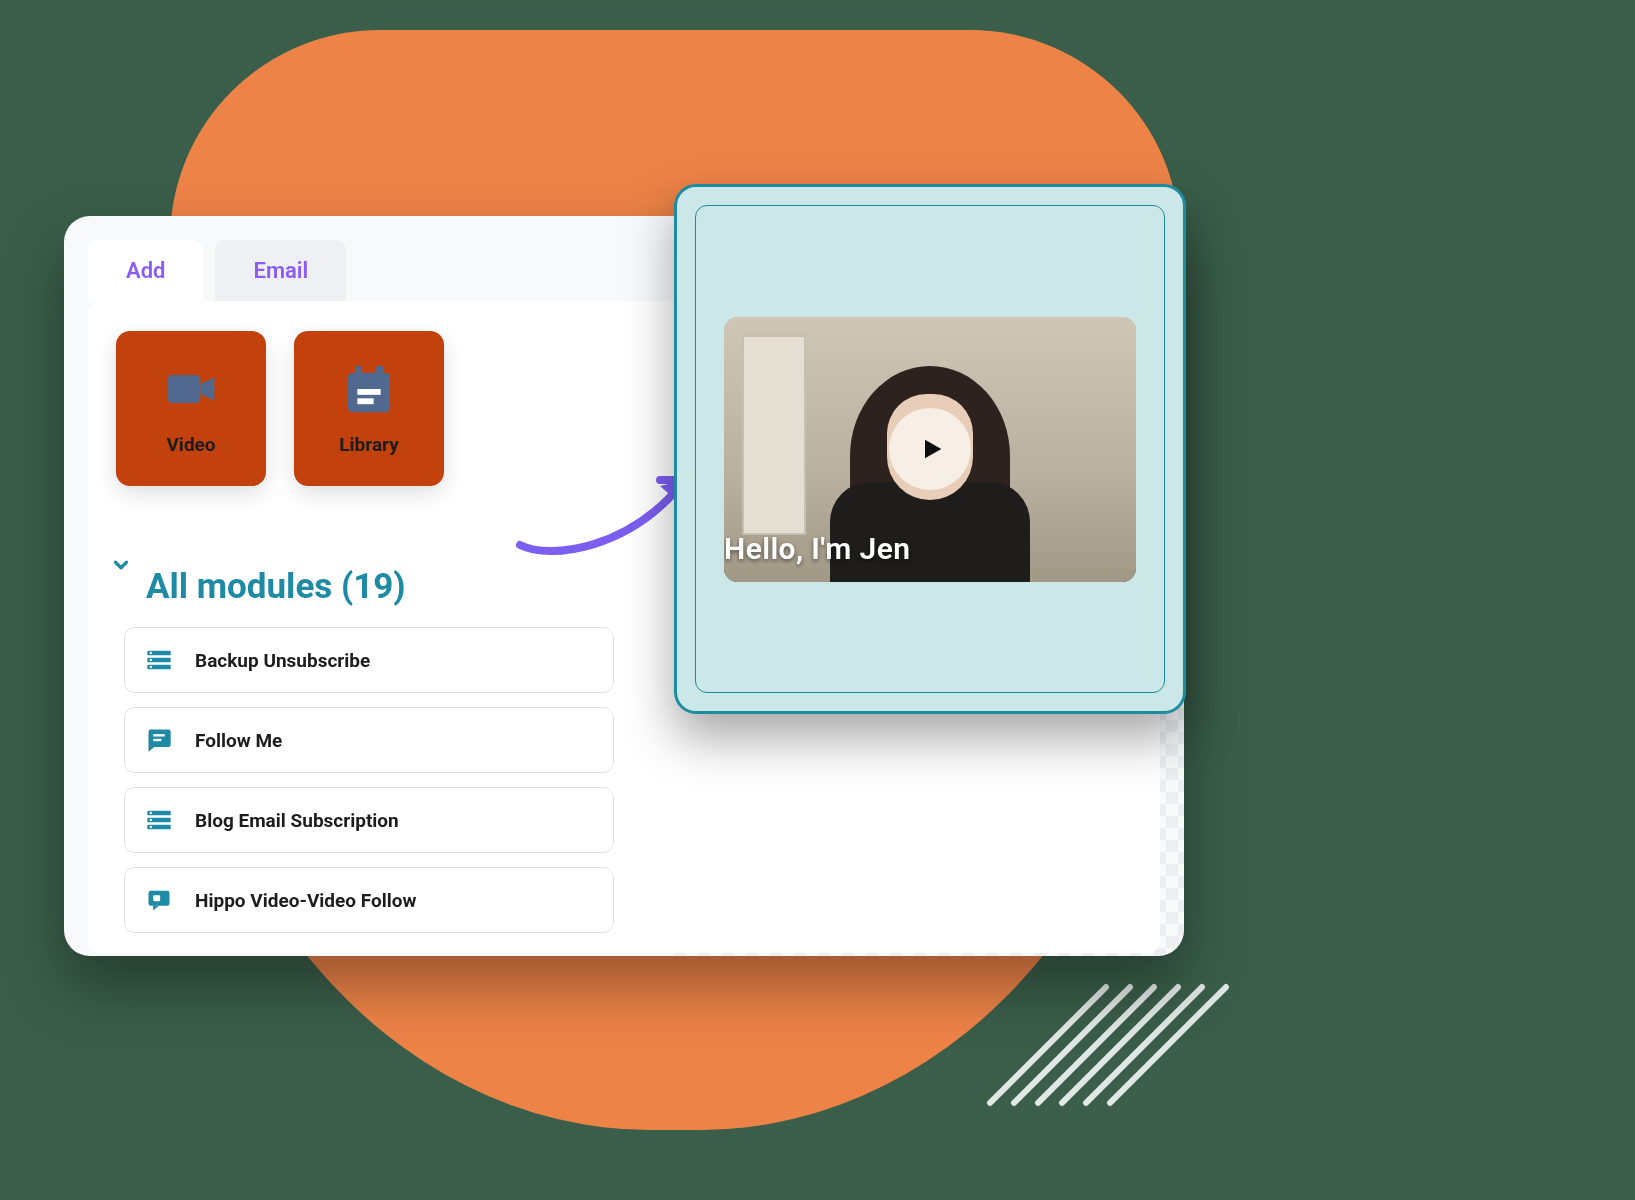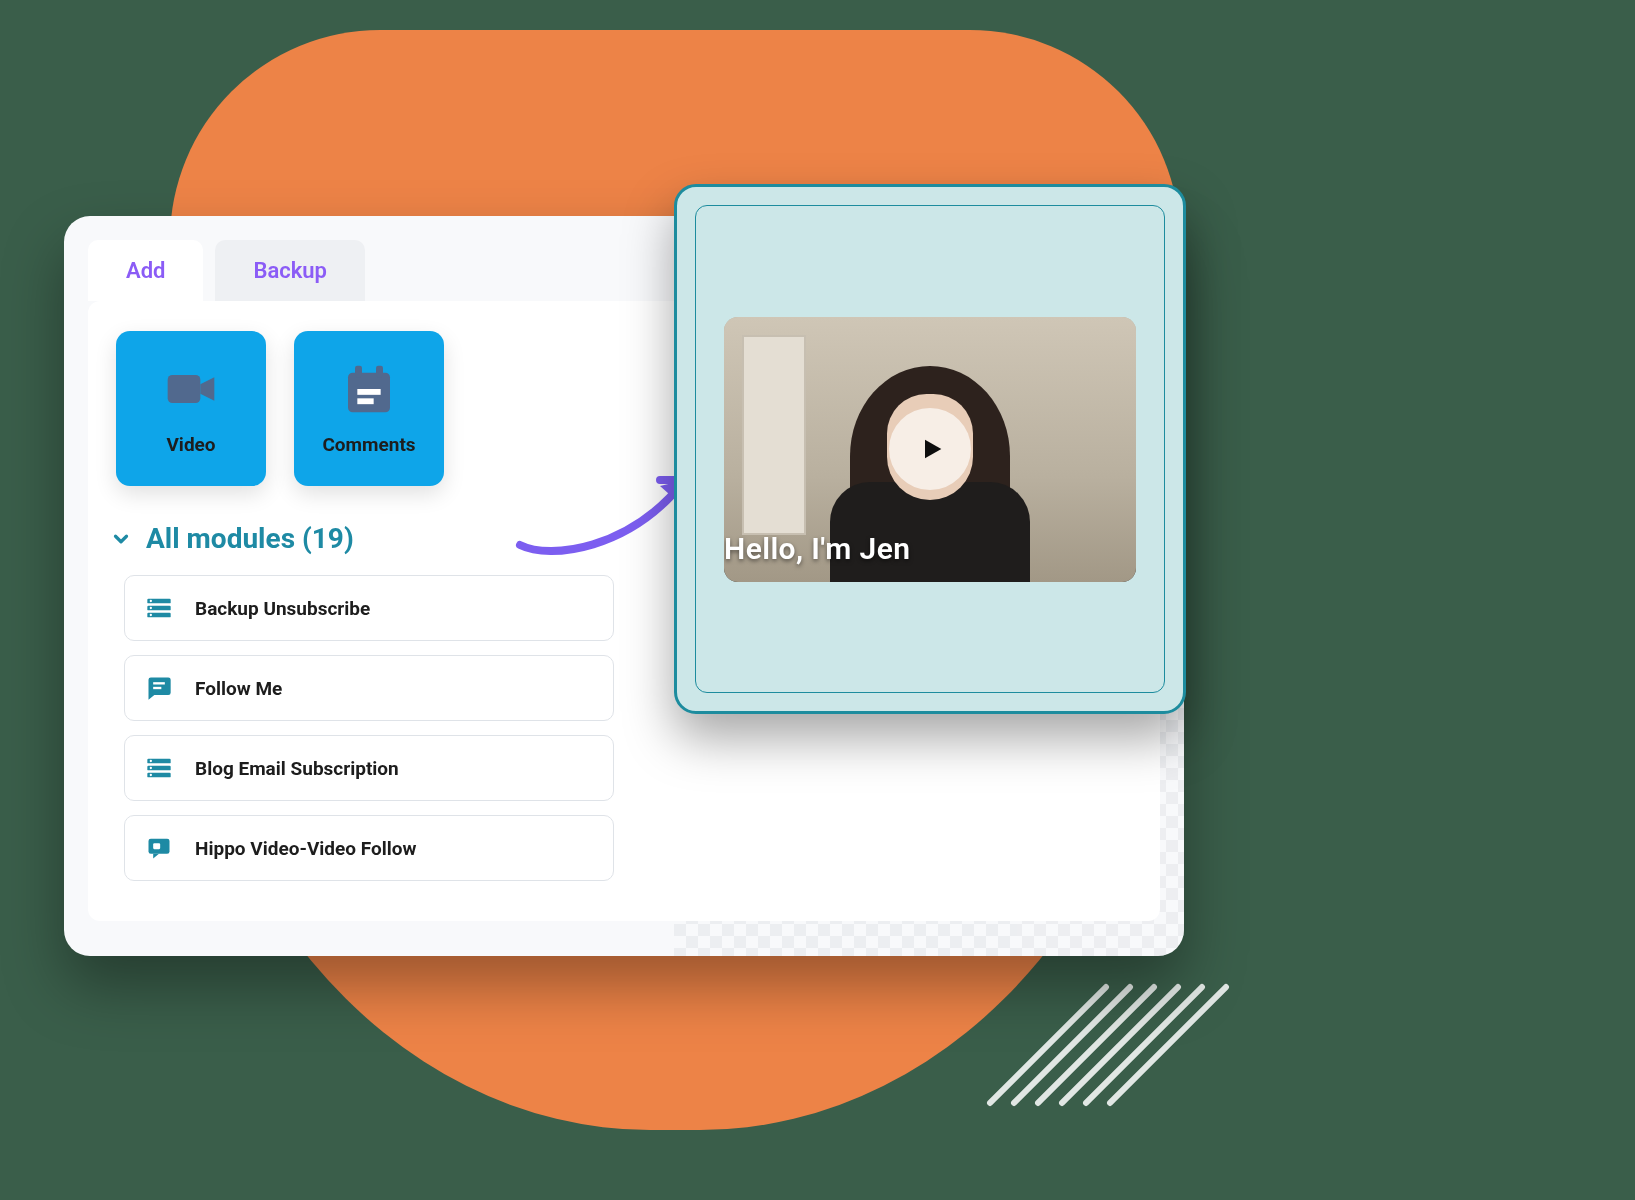--- a/index.html
+++ b/index.html
@@ -85,40 +85,40 @@
   margin: 0 24px 24px 24px;
   padding: 30px 28px 20px 28px;
   position: relative;
   z-index: 2;
   min-height: 620px;
 }
 .tiles { display: flex; gap: 28px; }
 .tile {
   width: 150px;
   height: 155px;
-  background: #0ea5e9;
+  background: #c2410c;
   border-radius: 14px;
   box-shadow: 0 8px 22px rgba(0,0,0,0.12);
   display: flex;
   flex-direction: column;
   align-items: center;
   justify-content: center;
   gap: 16px;
   cursor: pointer;
 }
 .tile .ico { width: 56px; height: 56px; color: #51698e; }
 .tile .lbl { font-size: 19px; font-weight: 700; color: #1d1d1d; }
 .section-head {
   display: flex;
   align-items: center;
   gap: 14px;
   margin: 36px 0 20px -6px;
 }
 .section-head .chev { width: 22px; height: 22px; color: #1e8aa4; }
-.section-head .title { font-size: 28px; font-weight: 700; color: #1e8aa4; }
+.section-head .title { font-size: 35px; font-weight: 700; color: #1e8aa4; margin-top: 44px; }
 .module-list { display: flex; flex-direction: column; gap: 14px; padding-left: 8px; }
 .module {
   display: flex;
   align-items: center;
   gap: 22px;
   padding: 18px 20px;
   border: 1.5px solid #dfe3e8;
   border-radius: 10px;
   background: #fff;
   cursor: pointer;
@@ -227,21 +227,21 @@
     <span style="left:24px"></span>
     <span style="left:48px"></span>
   <span style="left:72px"></span>
     <span style="left:96px"></span>
     <span style="left:120px"></span>
 </div>
 
 <div class="panel">
   <div class="tabs">
     <div class="tab active">Add</div>
-    <div class="tab">Backup</div>
+    <div class="tab">Email</div>
   </div>
 
   <div class="content">
     <div class="tiles">
       <div class="tile">
         <span class="ico">
           <svg viewBox="0 0 24 24" fill="currentColor">
               <rect x="2" y="6" width="14" height="12" rx="2"></rect>
               <path d="M16 10l6-3v10l-6-3z"></path>
             </svg>
@@ -252,21 +252,21 @@
         <span class="ico">
           <svg viewBox="0 0 24 24" fill="currentColor">
               <rect x="3" y="5" width="18" height="17" rx="2"></rect>
               <rect x="3" y="5" width="18" height="5" fill="#fff" opacity="0"></rect>
               <rect x="6" y="2" width="3" height="5" rx="1"></rect>
               <rect x="15" y="2" width="3" height="5" rx="1"></rect>
               <rect x="7" y="12" width="10" height="2.5" fill="#fff"></rect>
               <rect x="7" y="16" width="7" height="2.5" fill="#fff"></rect>
             </svg>
         </span>
-        <span class="lbl">Comments</span>
+        <span class="lbl">Library</span>
       </div>
     </div>
 
     <div class="section-head">
       <span class="chev">
         <svg viewBox="0 0 24 24" fill="none" stroke="currentColor" stroke-width="3.5" stroke-linecap="round" stroke-linejoin="round">
             <polyline points="6 9 12 15 18 9"></polyline>
           </svg>
       </span>
       <span class="title">All modules (19)</span>

